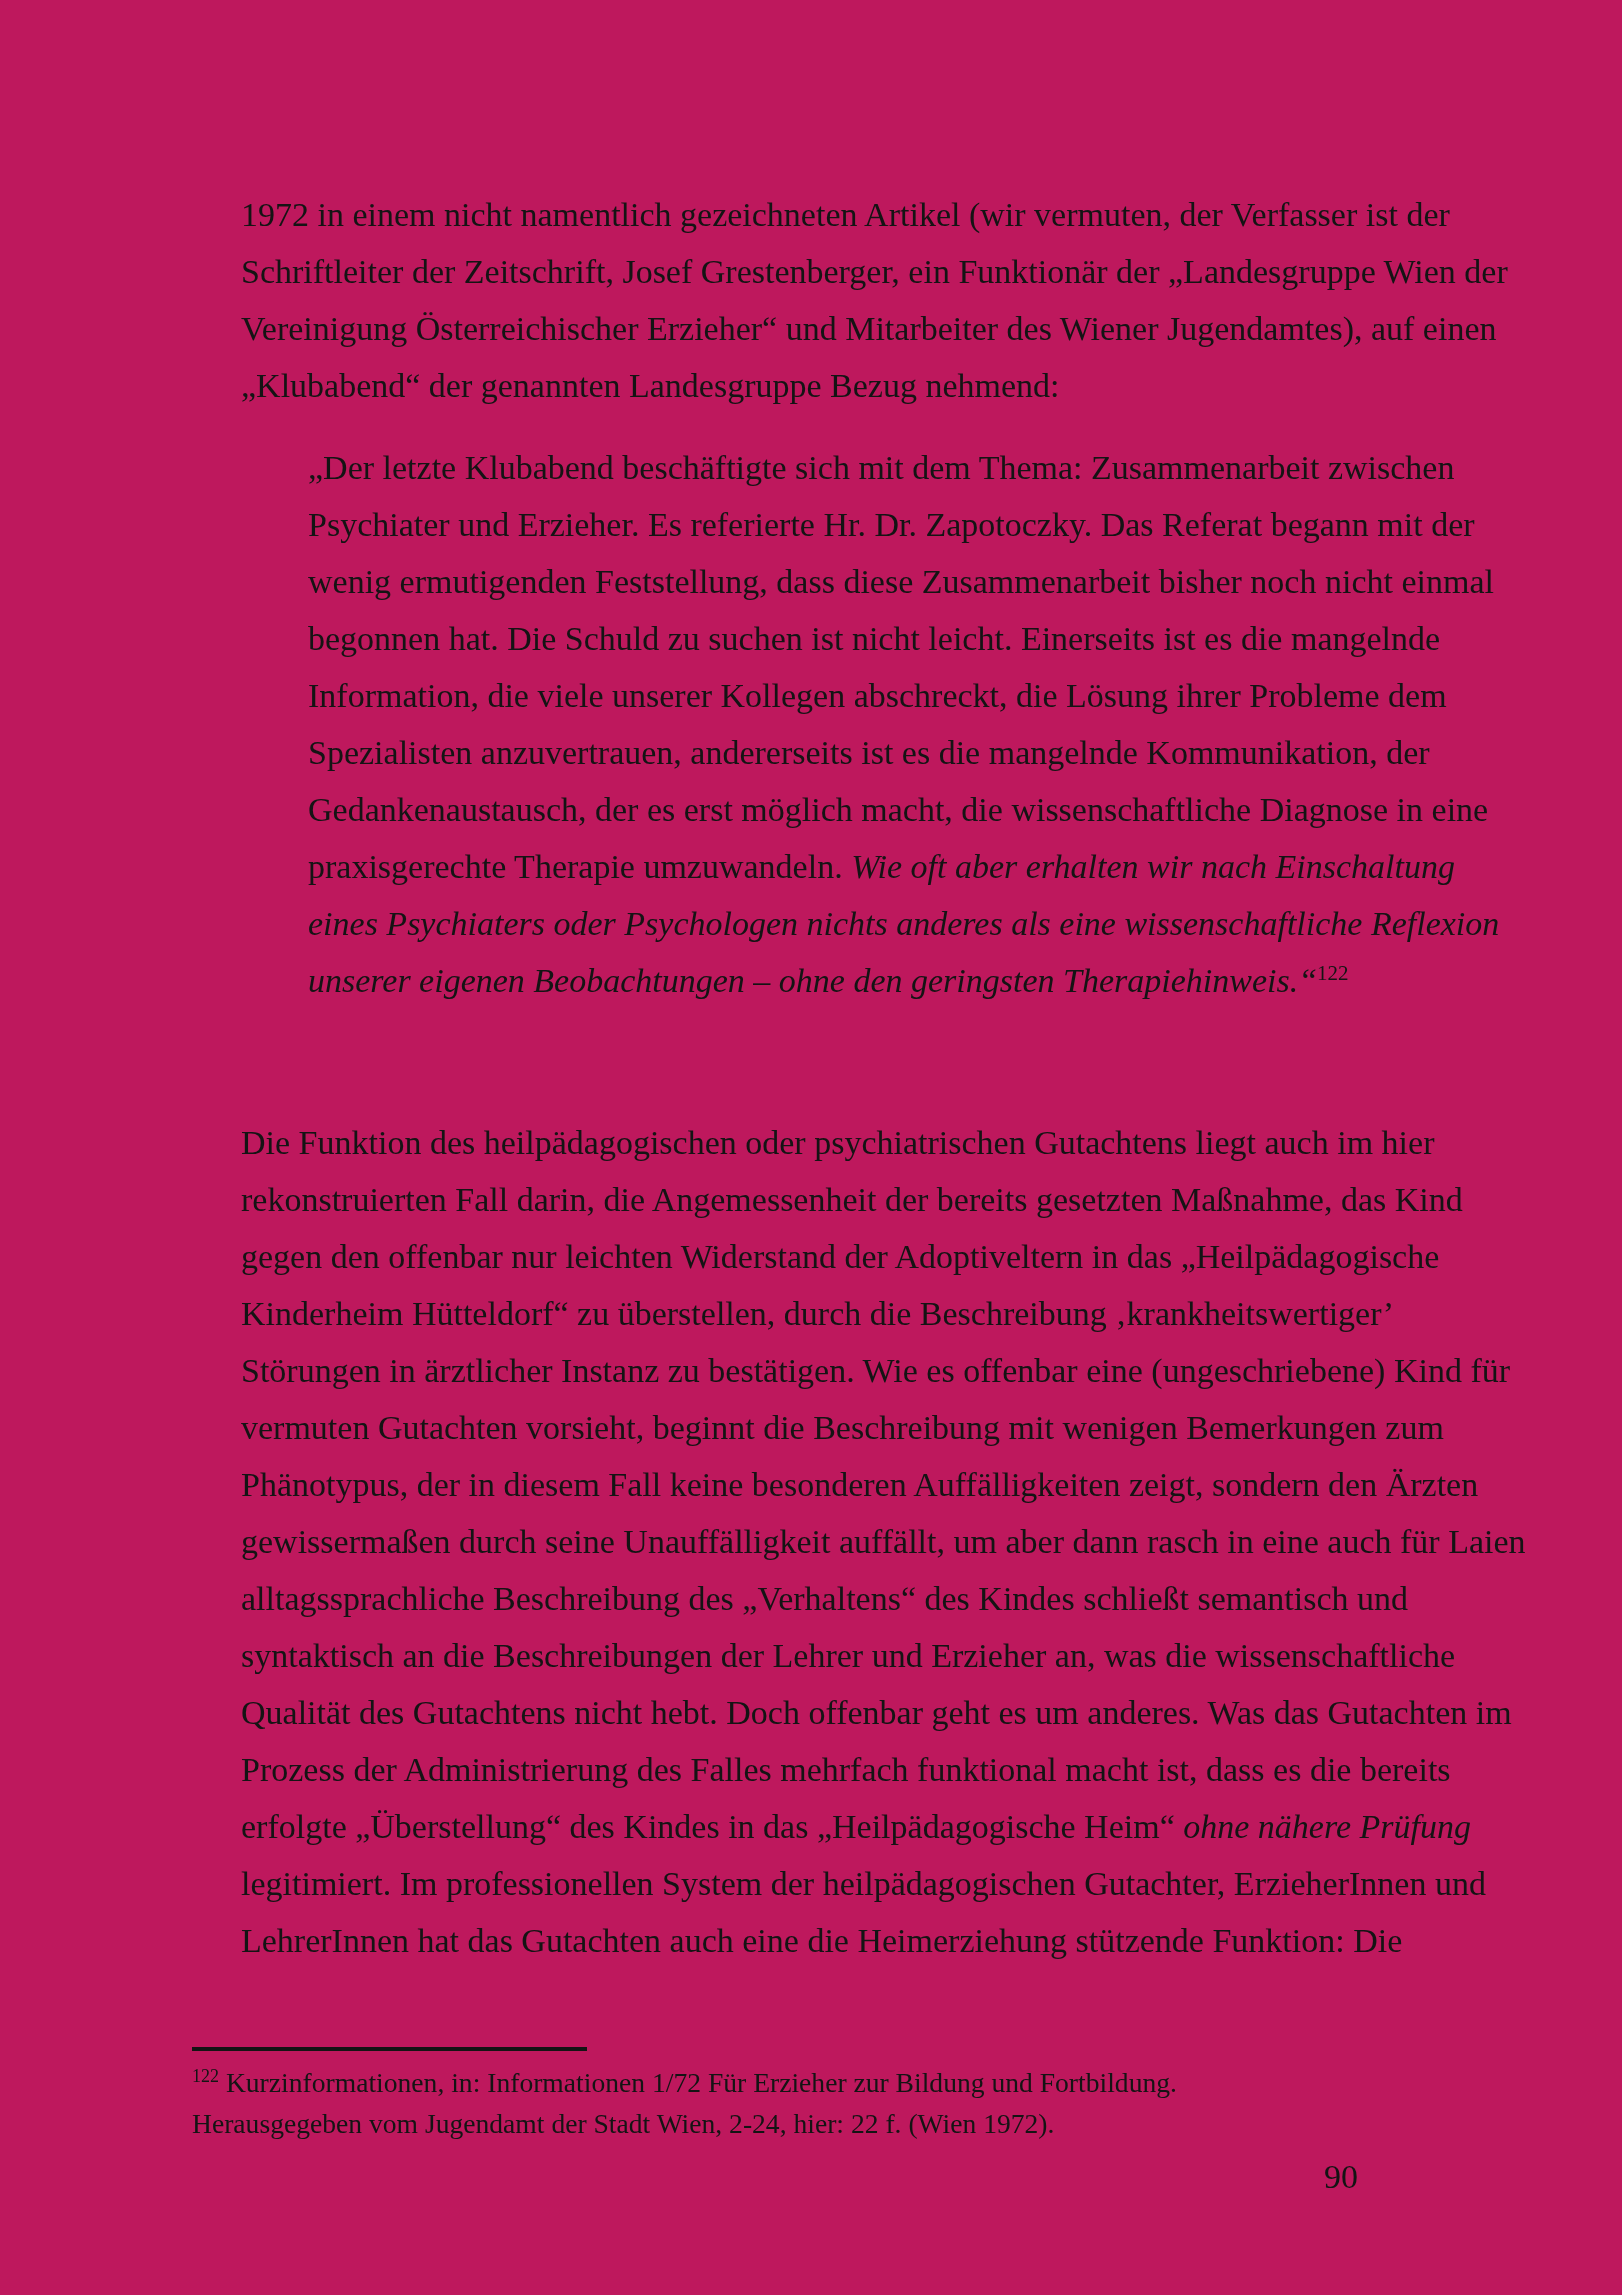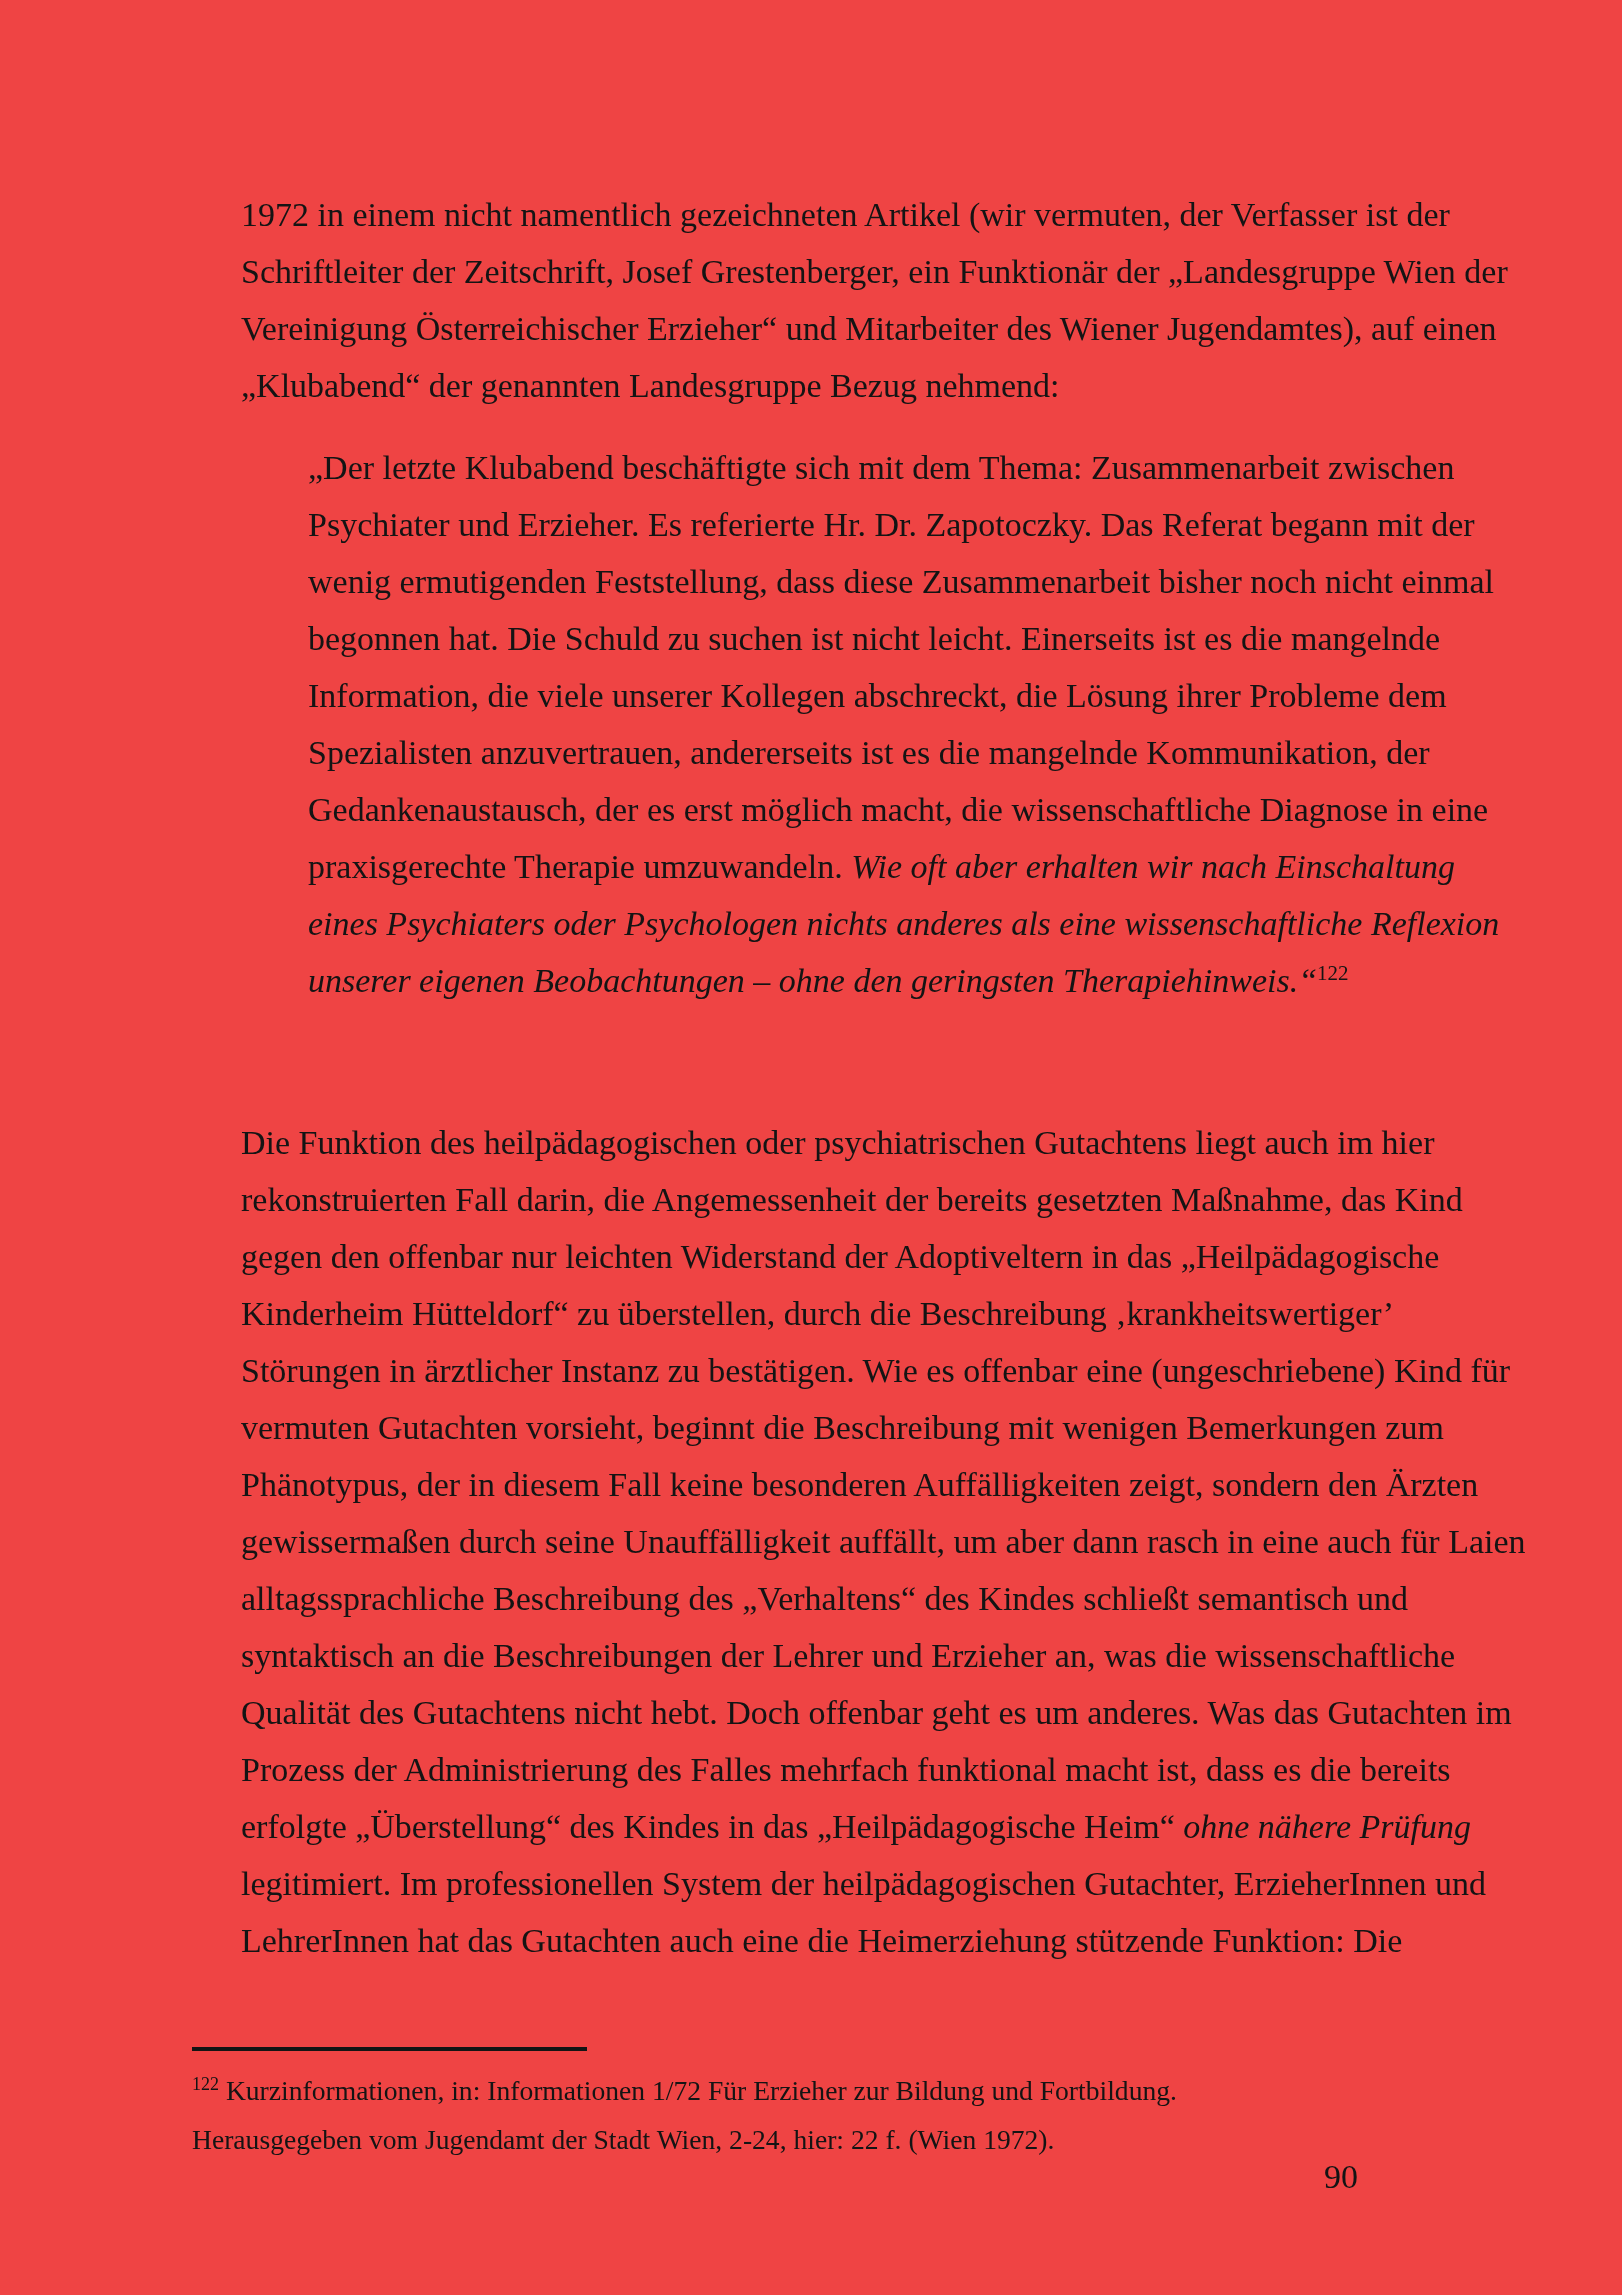--- a/index.html
+++ b/index.html
@@ -2,21 +2,21 @@
 <html lang="de" style="font-size:13px"><head>
 <meta charset="utf-8">
 <title>Seite 90</title>
 <style>
   * { box-sizing: border-box; }
   html, body { margin: 0; padding: 0; background: #ffffff; }
   .page {
     position: relative;
     width: 1622px;
     height: 2295px;
-    background: #ef4444;
+    background: #be185d;
     color: #141414;
     font-family: "Liberation Serif", "DejaVu Serif", serif;
     overflow: hidden;
   }
   .para { position: absolute; }
   .para .line {
     height: 57px;
     line-height: 57px;
     font-size: 34px;
     white-space: pre;
@@ -35,21 +35,20 @@
     left: 192px; top: 2047px;
     width: 395px; height: 4px;
     background: #141414;
   }
   .footnote { position: absolute; left: 192px; top: 2062px; }
   .footnote .line {
     height: 41px;
     line-height: 41px;
     font-size: 27.6px;
     white-space: pre;
-    margin-top: 8px;
   }
   .footnote .sup { font-size: 18px; }
   .page-number {
     position: absolute;
     top: 2160px; left: 1196px; width: 162px;
     text-align: right;
     font-size: 34px;
     line-height: 34px;
   }
 </style>

